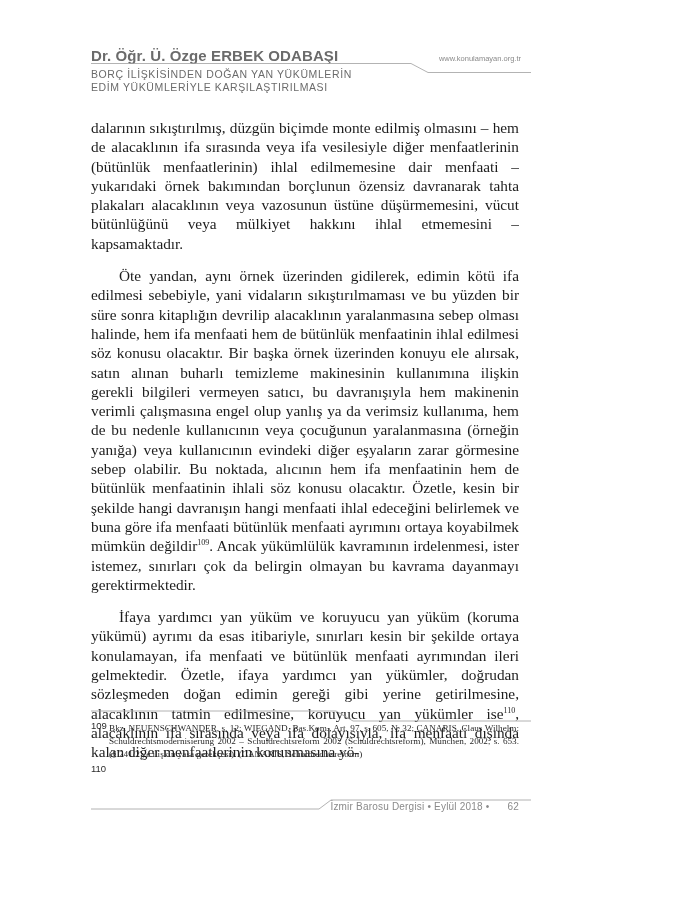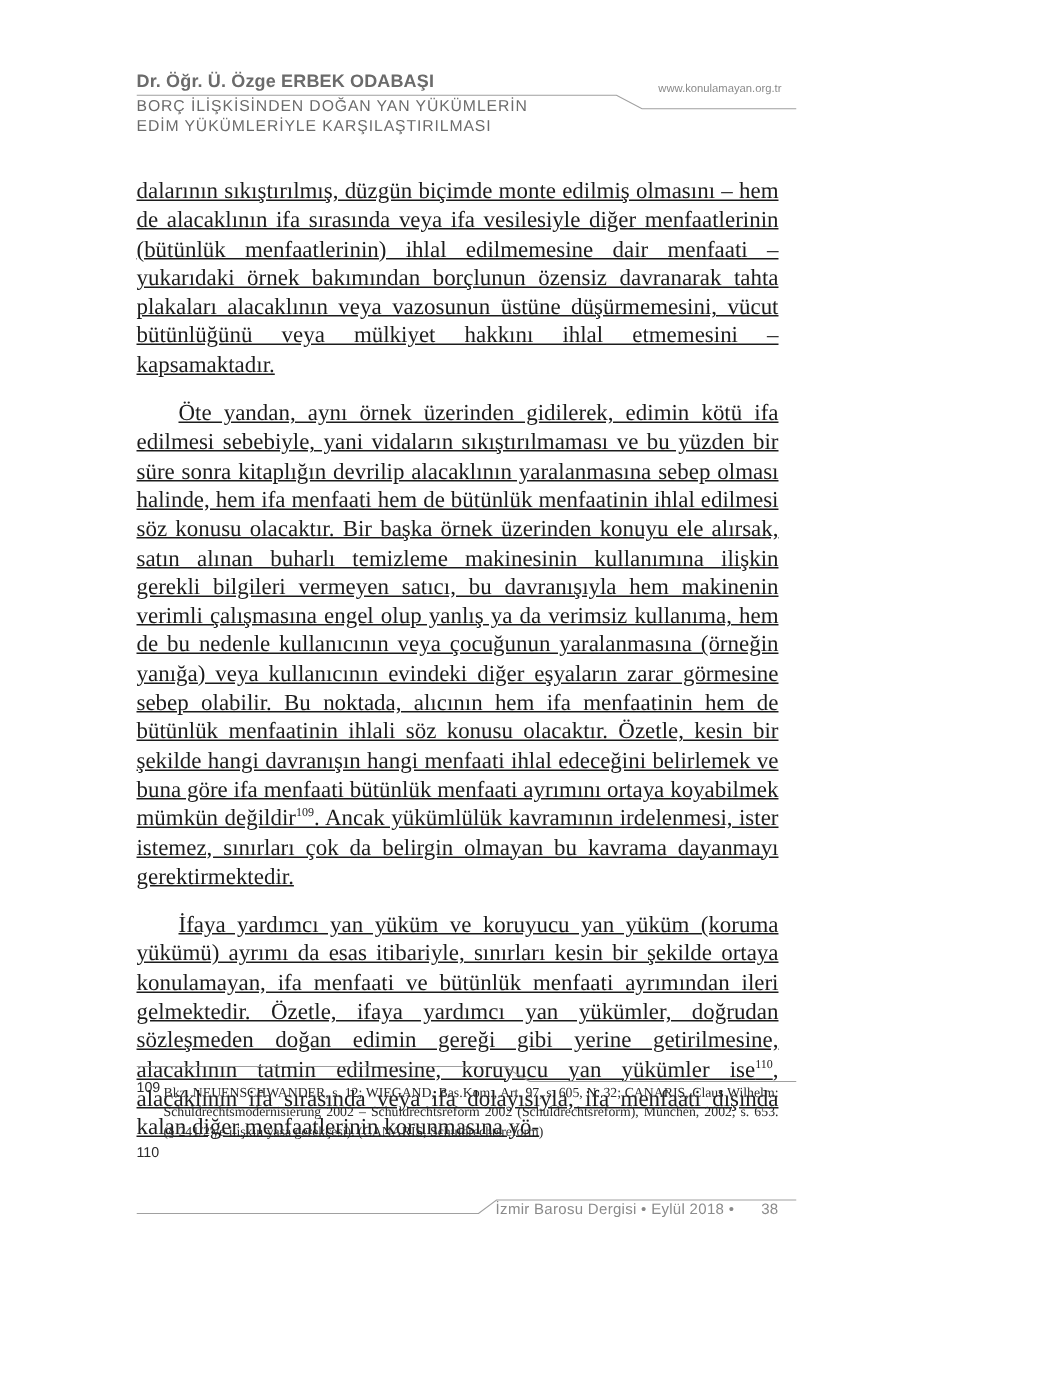--- a/index.html
+++ b/index.html
@@ -11,21 +11,21 @@
       position: relative;
       overflow: hidden;
       font-family: "DejaVu Serif", serif;
       color: #1e1e1e;
     }
     .header {
       position: absolute; left: 91px; top: 47px; width: 440px;
     }
     .author {
       font-family: "Liberation Sans", sans-serif;
-      font-size: 12px; font-weight: bold; color: #6b6b6b;
+      font-size: 15px; font-weight: bold; color: #6b6b6b;
       letter-spacing: 0.1px;
     }
     .title-line {
       font-family: "Liberation Sans", sans-serif;
       font-size: 10.5px; color: #6b6b6b; letter-spacing: 0.6px;
       line-height: 13px;
     }
     .site-url {
       position: absolute; right: 10px; top: 7px;
       font-family: "Liberation Sans", sans-serif;
@@ -34,21 +34,21 @@
     .header-rule {
       position: absolute; left: 0; top: 0; width: 440px; height: 30px;
     }
     .body-text {
       position: absolute; left: 91px; top: 118px; width: 428px;
       font-family: "Liberation Serif", serif;
       font-size: 15.3px; line-height: 19.3px;
       text-align: justify;
       color: #1c1c1c;
     }
-    .body-text p { margin: 0; text-decoration: underline; }
+    .body-text p { margin: 0; }
     .body-text p.indent { text-indent: 28px; }
     .body-text p + p { margin-top: 13px; }
     sup { font-size: 8px; vertical-align: super; line-height: 0; }
     .fn-rule {
       position: absolute; left: 91px; top: 710px; width: 440px; height: 16px;
     }
     .footnotes {
       position: absolute; left: 91px; top: 722px; width: 428px;
       font-family: "Liberation Serif", serif;
       font-size: 9.2px; line-height: 13px; color: #2a2a2a;
@@ -101,15 +101,15 @@
   <div class="fn">
     <span class="fn-num">110</span>
   </div>
 </div>
 
 <div class="footer">
   <svg class="footer-rule" viewBox="0 0 440 14" preserveAspectRatio="none">
     <polyline points="0,12 228,12 240,3 440,3" fill="none" stroke="#a0a0a0" stroke-width="0.8"></polyline>
   </svg>
   <div class="footer-text">
-    <span>İzmir Barosu Dergisi • Eylül 2018 •</span><span class="page-num">38</span>
+    <span>İzmir Barosu Dergisi • Eylül 2018 •</span><span class="page-num">62</span>
   </div>
 </div>
 
 </body></html>

